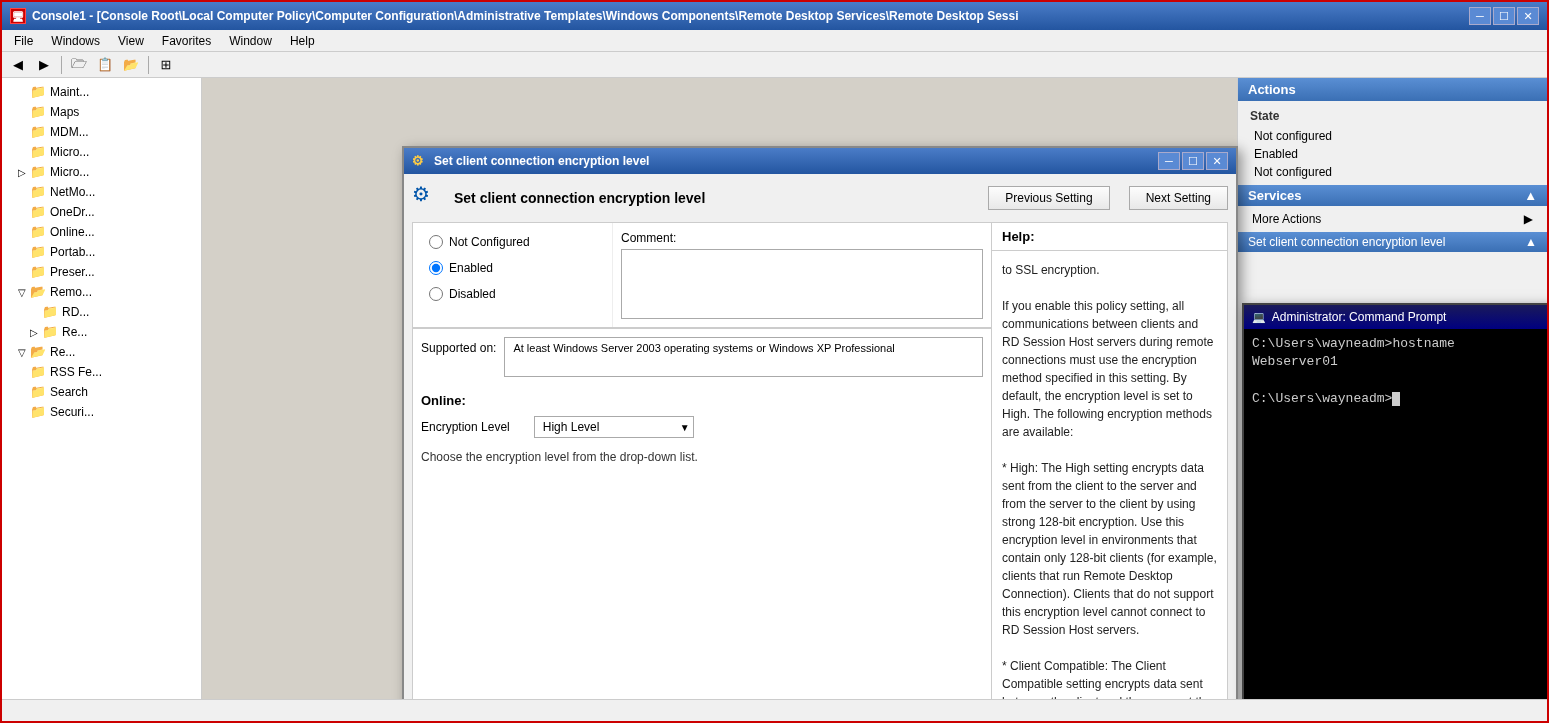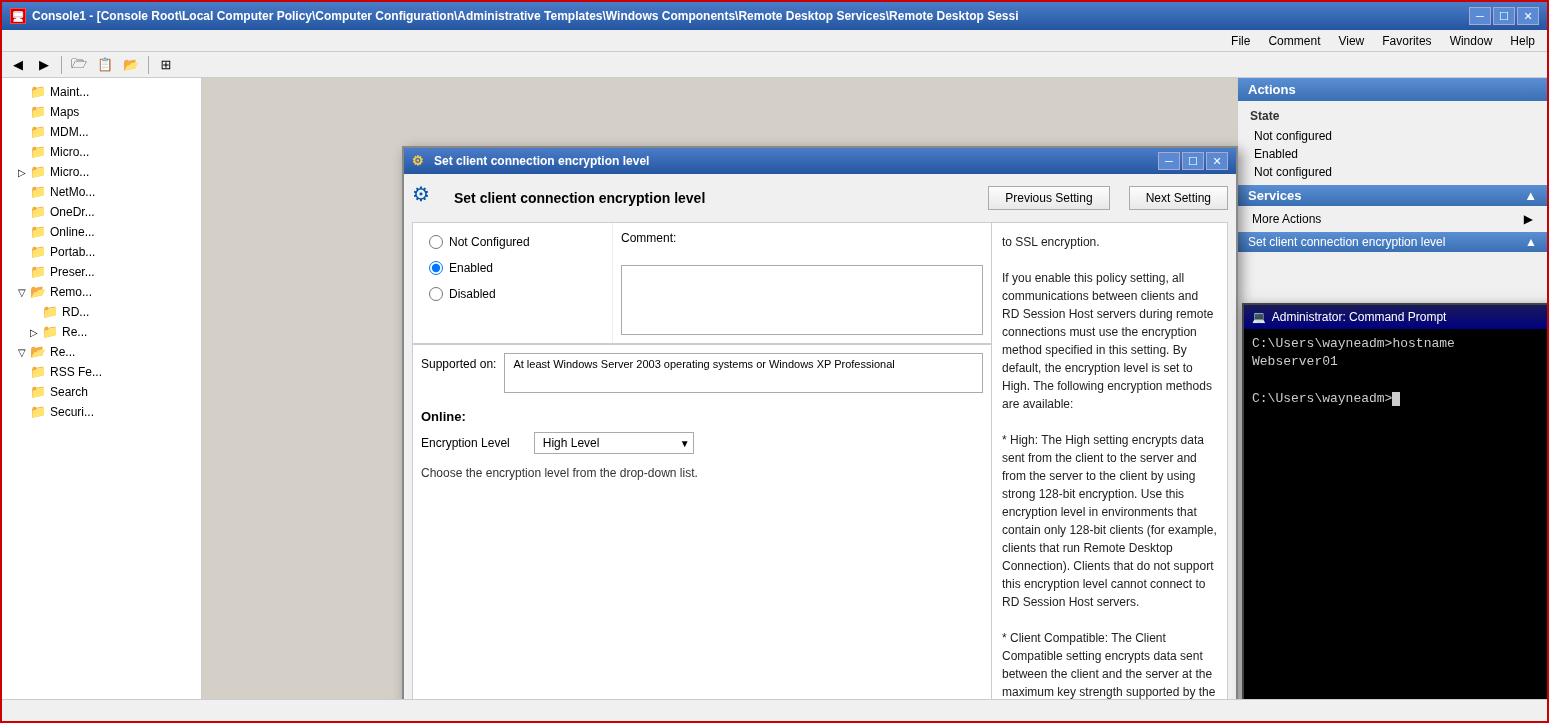--- a/index.html
+++ b/index.html
@@ -67,21 +67,20 @@
 
     
     .menu-bar {
       background: #f0f0f0;
       height: 22px;
       display: flex;
       align-items: center;
       padding: 0 4px;
       border-bottom: 1px solid #ccc;
       gap: 2px;
-      justify-content: flex-end;
     }
     .menu-item {
       padding: 2px 8px;
       cursor: pointer;
       font-size: 12px;
     }
 
     
     .toolbar {
       background: #f0f0f0;
@@ -274,21 +273,21 @@
       cursor: pointer;
     }
     .comment-section {
       flex: 1;
       padding: 8px;
       display: flex;
       flex-direction: column;
     }
     .comment-label {
       font-size: 12px;
-      margin-bottom: 20px;
+      margin-bottom: 4px;
     }
     .comment-textarea {
       flex: 1;
       border: 1px solid #aaa;
       resize: none;
       font-size: 11px;
       padding: 2px;
       background: white;
       min-height: 70px;
     }
@@ -488,21 +487,21 @@
     <span class="title-bar-text">Console1 - [Console Root\Local Computer Policy\Computer Configuration\Administrative Templates\Windows Components\Remote Desktop Services\Remote Desktop Sessi</span>
     <div class="title-bar-controls">
       <button class="title-bar-btn">─</button>
       <button class="title-bar-btn">☐</button>
       <button class="title-bar-btn close">✕</button>
     </div>
   </div>
 
   <div class="menu-bar">
     <span class="menu-item">File</span>
-    <span class="menu-item">Comment</span>
+    <span class="menu-item">Windows</span>
     <span class="menu-item">View</span>
     <span class="menu-item">Favorites</span>
     <span class="menu-item">Window</span>
     <span class="menu-item">Help</span>
   </div>
 
   <div class="toolbar">
     <button class="toolbar-btn">◀</button>
     <button class="toolbar-btn">▶</button>
     <div class="toolbar-sep"></div>
@@ -698,20 +697,21 @@
                       <option>Low</option>
                     </select>
                     <span class="select-arrow">▼</span>
                   </div>
                 </div>
                 <div class="options-desc">Choose the encryption level from the drop-down list.</div>
               </div>
             </div>
 
             <div class="dialog-right">
+              <div class="help-header">Help:</div>
               <div class="help-content">
                 <p>to SSL encryption.</p>
                 <br>
                 <p>If you enable this policy setting, all communications between clients and RD Session Host servers during remote connections must use the encryption method specified in this setting. By default, the encryption level is set to High. The following encryption methods are available:</p>
                 <br>
                 <p>* High: The High setting encrypts data sent from the client to the server and from the server to the client by using strong 128-bit encryption. Use this encryption level in environments that contain only 128-bit clients (for example, clients that run Remote Desktop Connection). Clients that do not support this encryption level cannot connect to RD Session Host servers.</p>
                 <br>
                 <p>* Client Compatible: The Client Compatible setting encrypts data sent between the client and the server at the maximum key strength supported by the client. Use this encryption level in</p>
               </div>
             </div>

